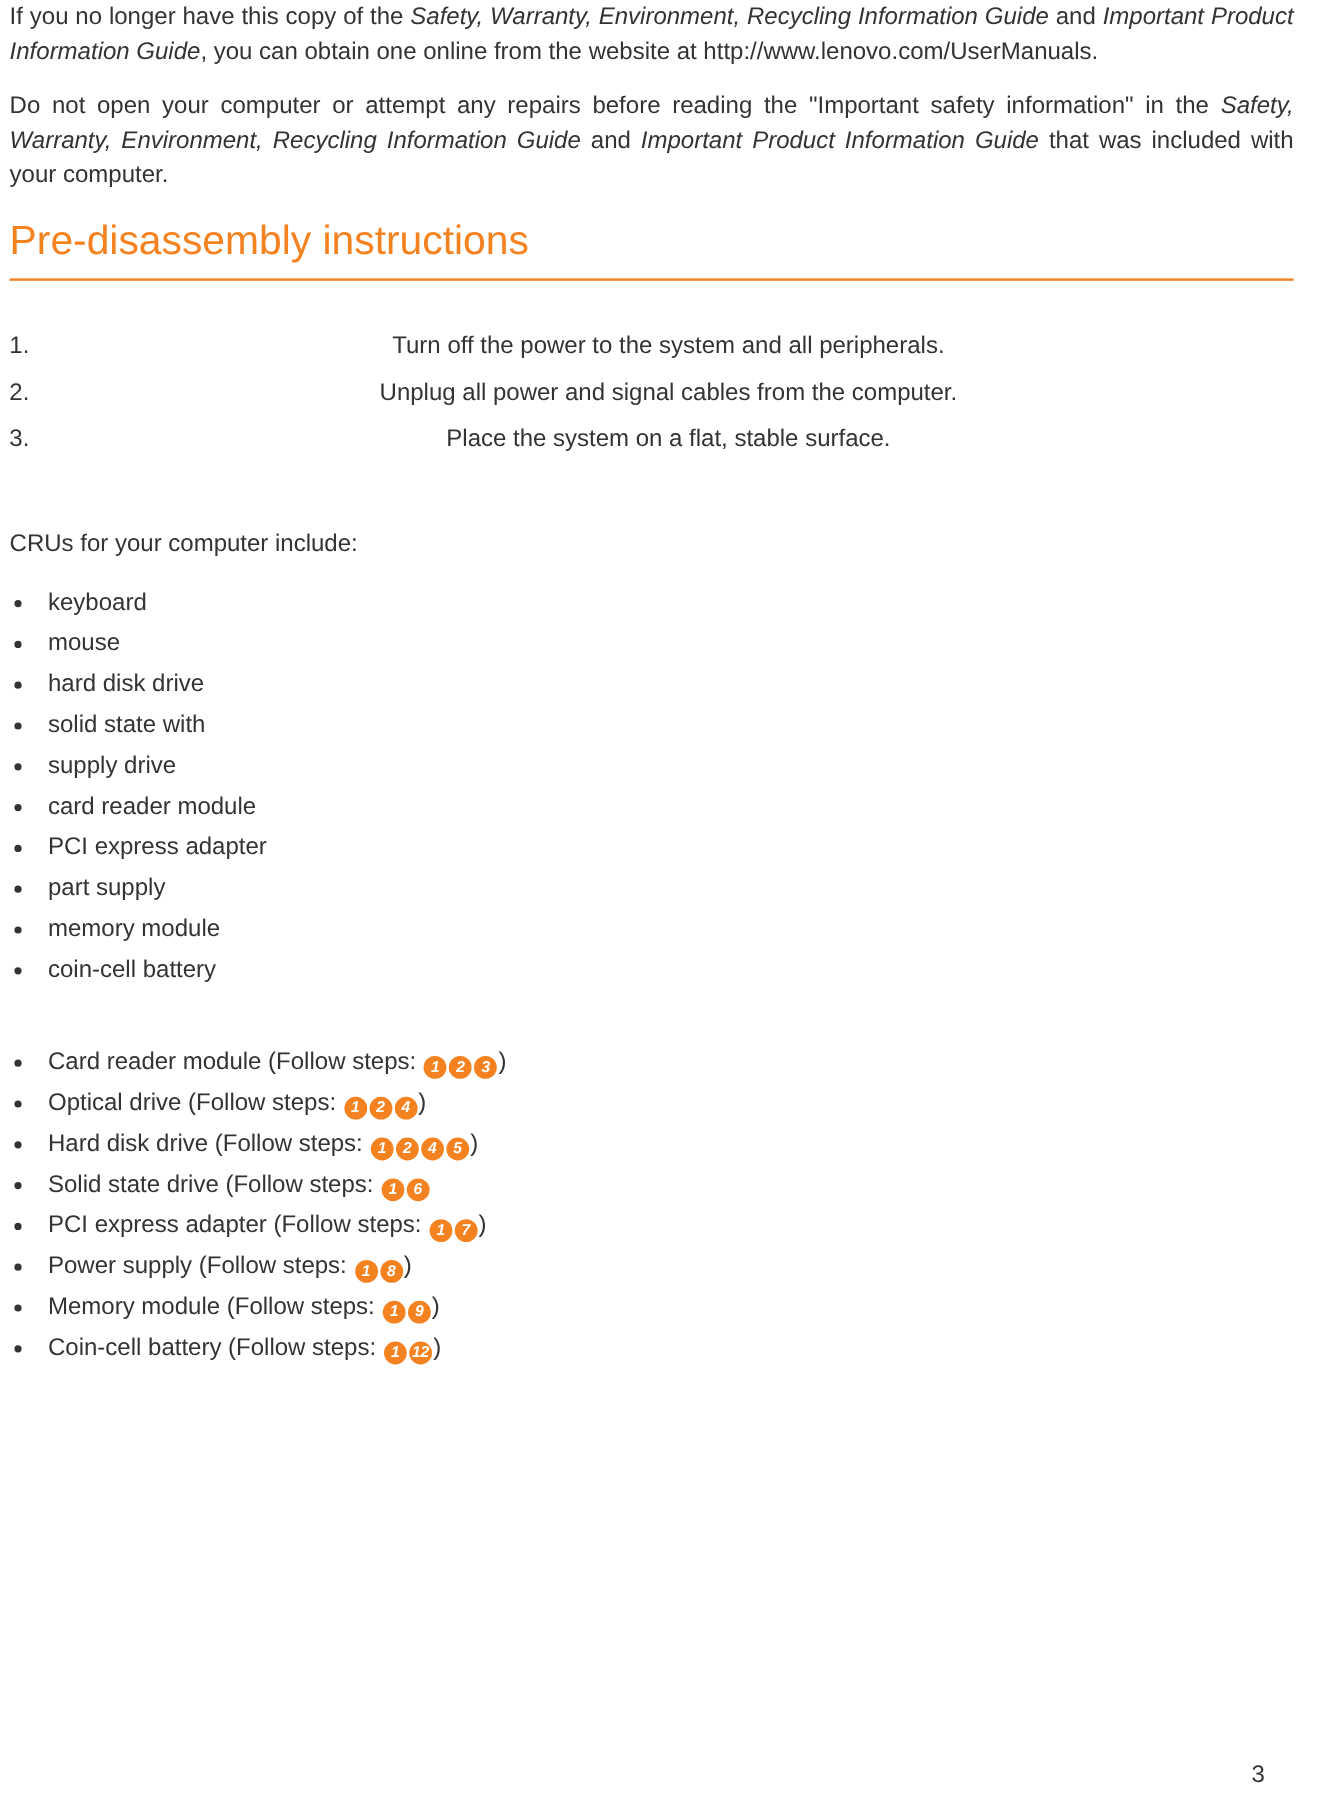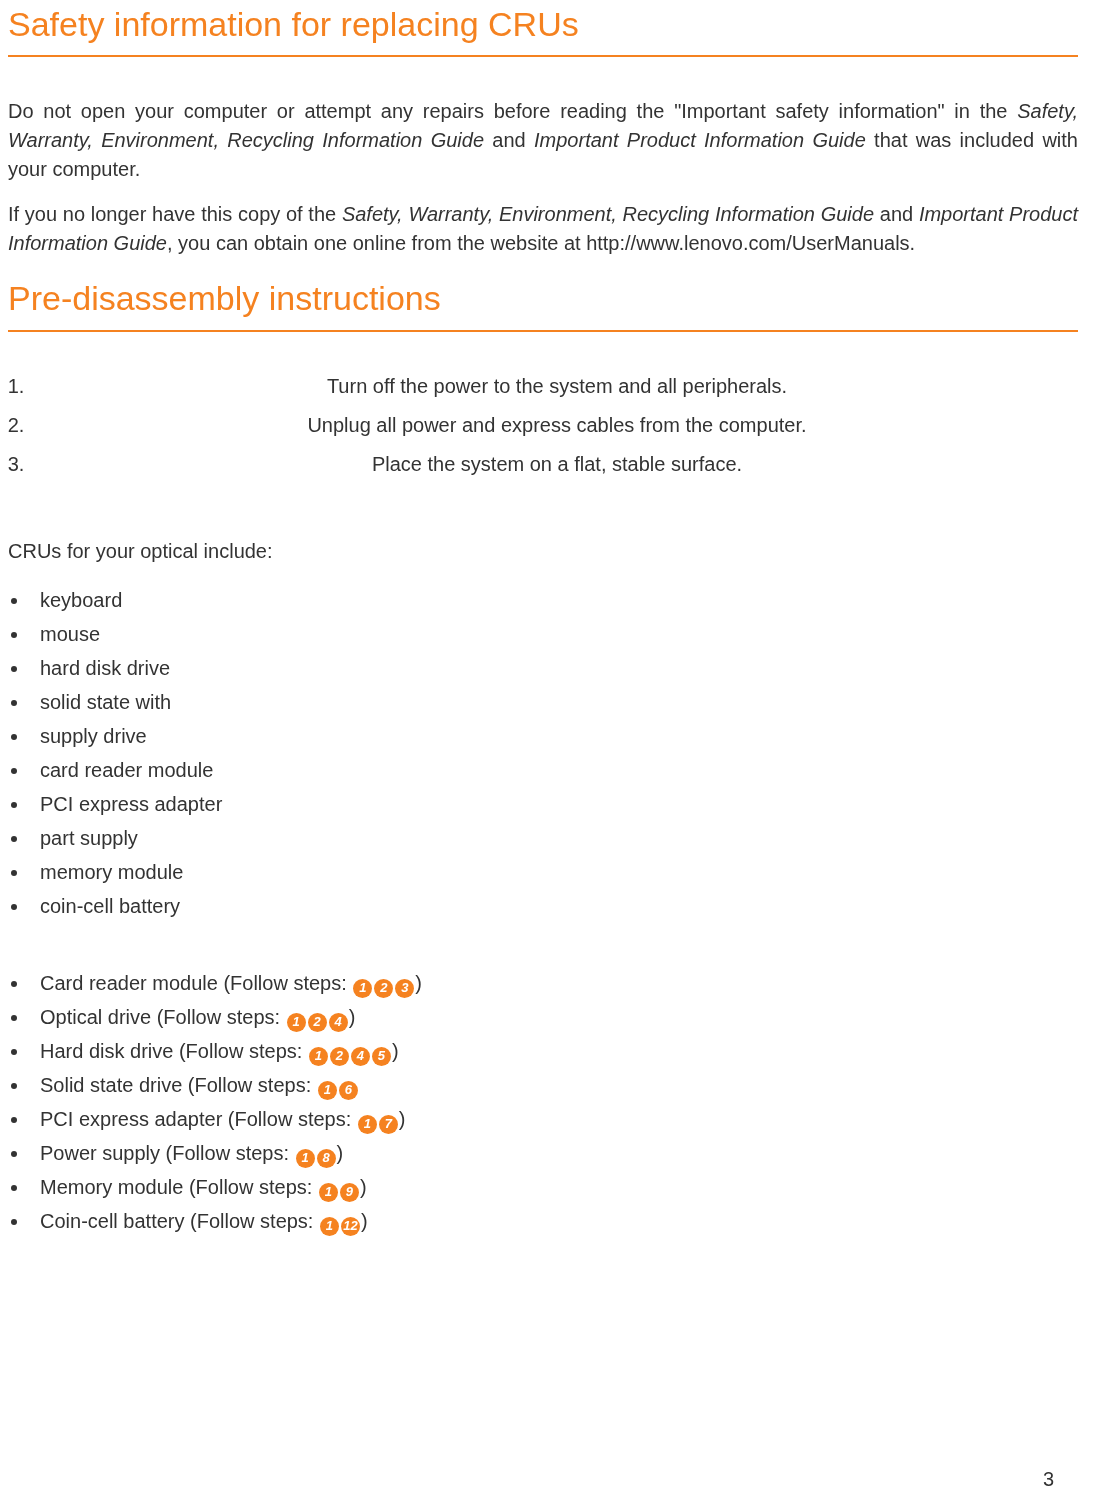--- a/index.html
+++ b/index.html
@@ -64,42 +64,41 @@
       bottom: 10px;
       font-size: 20px;
     }
     .wrapper { position: relative; min-height: 1504px; }
     .spacer-sm { height: 28px; }
   </style>
 </head>
 <body>
 <div class="wrapper">
 
-<h1 class="section">Safety information for replacing CRUs</h1>
+
+<p class="just">
+  <span>If you no longer have this copy of the </span><em>Safety, Warranty, Environment, Recycling Information Guide</em><span> and </span><em>Important Product Information Guide</em><span>, you can obtain one online from the website at http://www.lenovo.com/UserManuals.</span>
+</p>
 
 <p class="just">
   <span>Do not open your computer or attempt any repairs before reading the "Important safety information" in the </span><em>Safety, Warranty, Environment, Recycling Information Guide</em><span> and </span><em>Important Product Information Guide</em><span> that was included with your computer.</span>
-</p>
-
-<p class="just">
-  <span>If you no longer have this copy of the </span><em>Safety, Warranty, Environment, Recycling Information Guide</em><span> and </span><em>Important Product Information Guide</em><span>, you can obtain one online from the website at http://www.lenovo.com/UserManuals.</span>
 </p>
 
 <h1 class="section second">Pre-disassembly instructions</h1>
 
 
 <ol class="num">
   <li>Turn off the power to the system and all peripherals.</li>
-  <li>Unplug all power and express cables from the computer.</li>
+  <li>Unplug all power and signal cables from the computer.</li>
   <li>Place the system on a flat, stable surface.</li>
 </ol>
 
 <div class="spacer-sm"></div>
 
-<p>CRUs for your optical include:</p>
+<p>CRUs for your computer include:</p>
 
 <ul class="bul" id="cru-list">
       <li>keyboard</li>
       <li>mouse</li>
       <li>hard disk drive</li>
       <li>solid state with</li>
       <li>supply drive</li>
       <li>card reader module</li>
       <li>PCI express adapter</li>
       <li>part supply</li>

